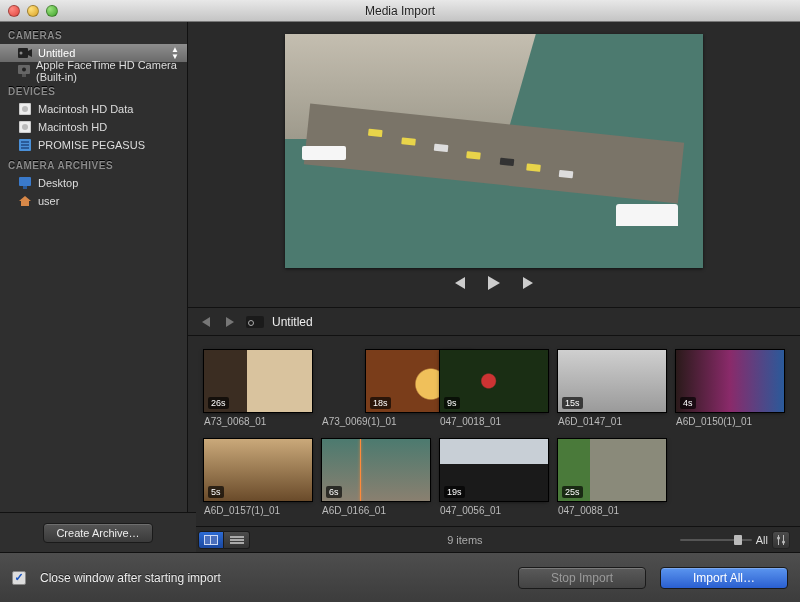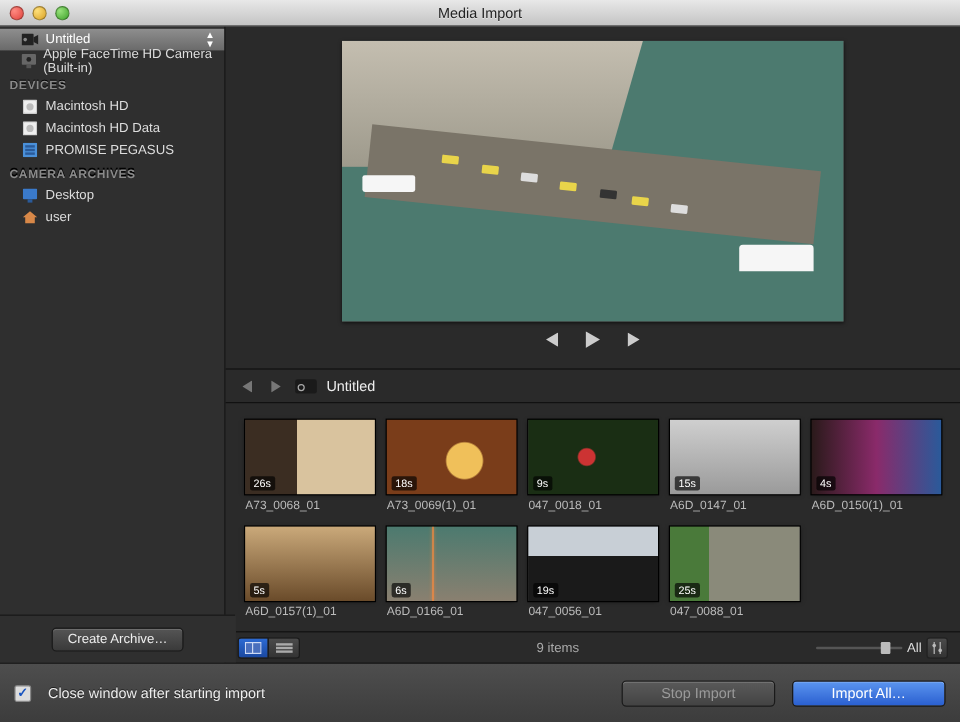--- a/index.html
+++ b/index.html
@@ -176,20 +176,21 @@
   <div class="traffic-lights">
     <div class="light close-l"></div>
     <div class="light min-l"></div>
     <div class="light zoom-l"></div>
   </div>
   <div class="title">Media Import</div>
 </div>
 
 <div class="main">
   <div class="sidebar" id="sidebar">
+      <div class="section-h">CAMERAS</div>
       <div class="sb-item selected">
         <div class="sb-ico">
           <svg width="14" height="10" viewBox="0 0 14 10">
             <rect width="10" height="10" rx="1" fill="#222"></rect>
             <path d="M10 3l4-2v8l-4-2z" fill="#222"></path>
             <circle cx="3" cy="5" r="1.5" fill="#888"></circle>
           </svg>
         </div>
         <span>Untitled</span>
         <div class="chevrons">▲<br>▼</div>
@@ -206,31 +207,31 @@
       </div>
       <div class="section-h">DEVICES</div>
       <div class="sb-item">
         <div class="sb-ico">
           <svg width="12" height="12" viewBox="0 0 12 12">
             <rect width="12" height="12" rx="1" fill="#ccc"></rect>
             <rect x="1" y="1" width="10" height="10" rx="1" fill="#eee"></rect>
             <circle cx="6" cy="6" r="3" fill="#bbb"></circle>
           </svg>
         </div>
-        <span>Macintosh HD</span>
+        <span>Macintosh HD Data</span>
       </div>
       <div class="sb-item">
         <div class="sb-ico">
           <svg width="12" height="12" viewBox="0 0 12 12">
             <rect width="12" height="12" rx="1" fill="#ccc"></rect>
             <rect x="1" y="1" width="10" height="10" rx="1" fill="#eee"></rect>
             <circle cx="6" cy="6" r="3" fill="#bbb"></circle>
           </svg>
         </div>
-        <span>Macintosh HD Data</span>
+        <span>Macintosh HD</span>
       </div>
       <div class="sb-item">
         <div class="sb-ico">
           <svg width="12" height="12" viewBox="0 0 12 12">
             <rect width="12" height="12" rx="1" fill="#4a90d9"></rect>
             <rect x="2" y="2" width="8" height="2" fill="#2a5a99"></rect>
             <rect x="2" y="5" width="8" height="2" fill="#2a5a99"></rect>
             <rect x="2" y="8" width="8" height="2" fill="#2a5a99"></rect>
           </svg>
         </div>
@@ -309,21 +310,21 @@
     </div>
 
     <div class="thumbs" id="thumbs">
         <div class="thumb">
           <div class="thumb-img" style="background: linear-gradient(90deg, rgb(59, 45, 34) 40%, rgb(217, 195, 158) 40%);">
             <div class="dur">26s</div>
           </div>
           <div class="thumb-label">A73_0068_01</div>
         </div>
         <div class="thumb">
-          <div class="thumb-img" style="background: radial-gradient(circle at 60% 55%, rgb(240, 192, 90) 20%, rgb(122, 61, 26) 22%);">
+          <div class="thumb-img" style="background: radial-gradient(circle at 60% 55%, rgb(240, 192, 90) 20%, rgb(122, 61, 26) 22%); margin-left: 44px;">
             <div class="dur">18s</div>
           </div>
           <div class="thumb-label">A73_0069(1)_01</div>
         </div>
         <div class="thumb">
           <div class="thumb-img" style="background: radial-gradient(circle at 45% 50%, rgb(204, 51, 51) 10%, rgb(26, 46, 20) 12%);">
             <div class="dur">9s</div>
           </div>
           <div class="thumb-label">047_0018_01</div>
         </div>

